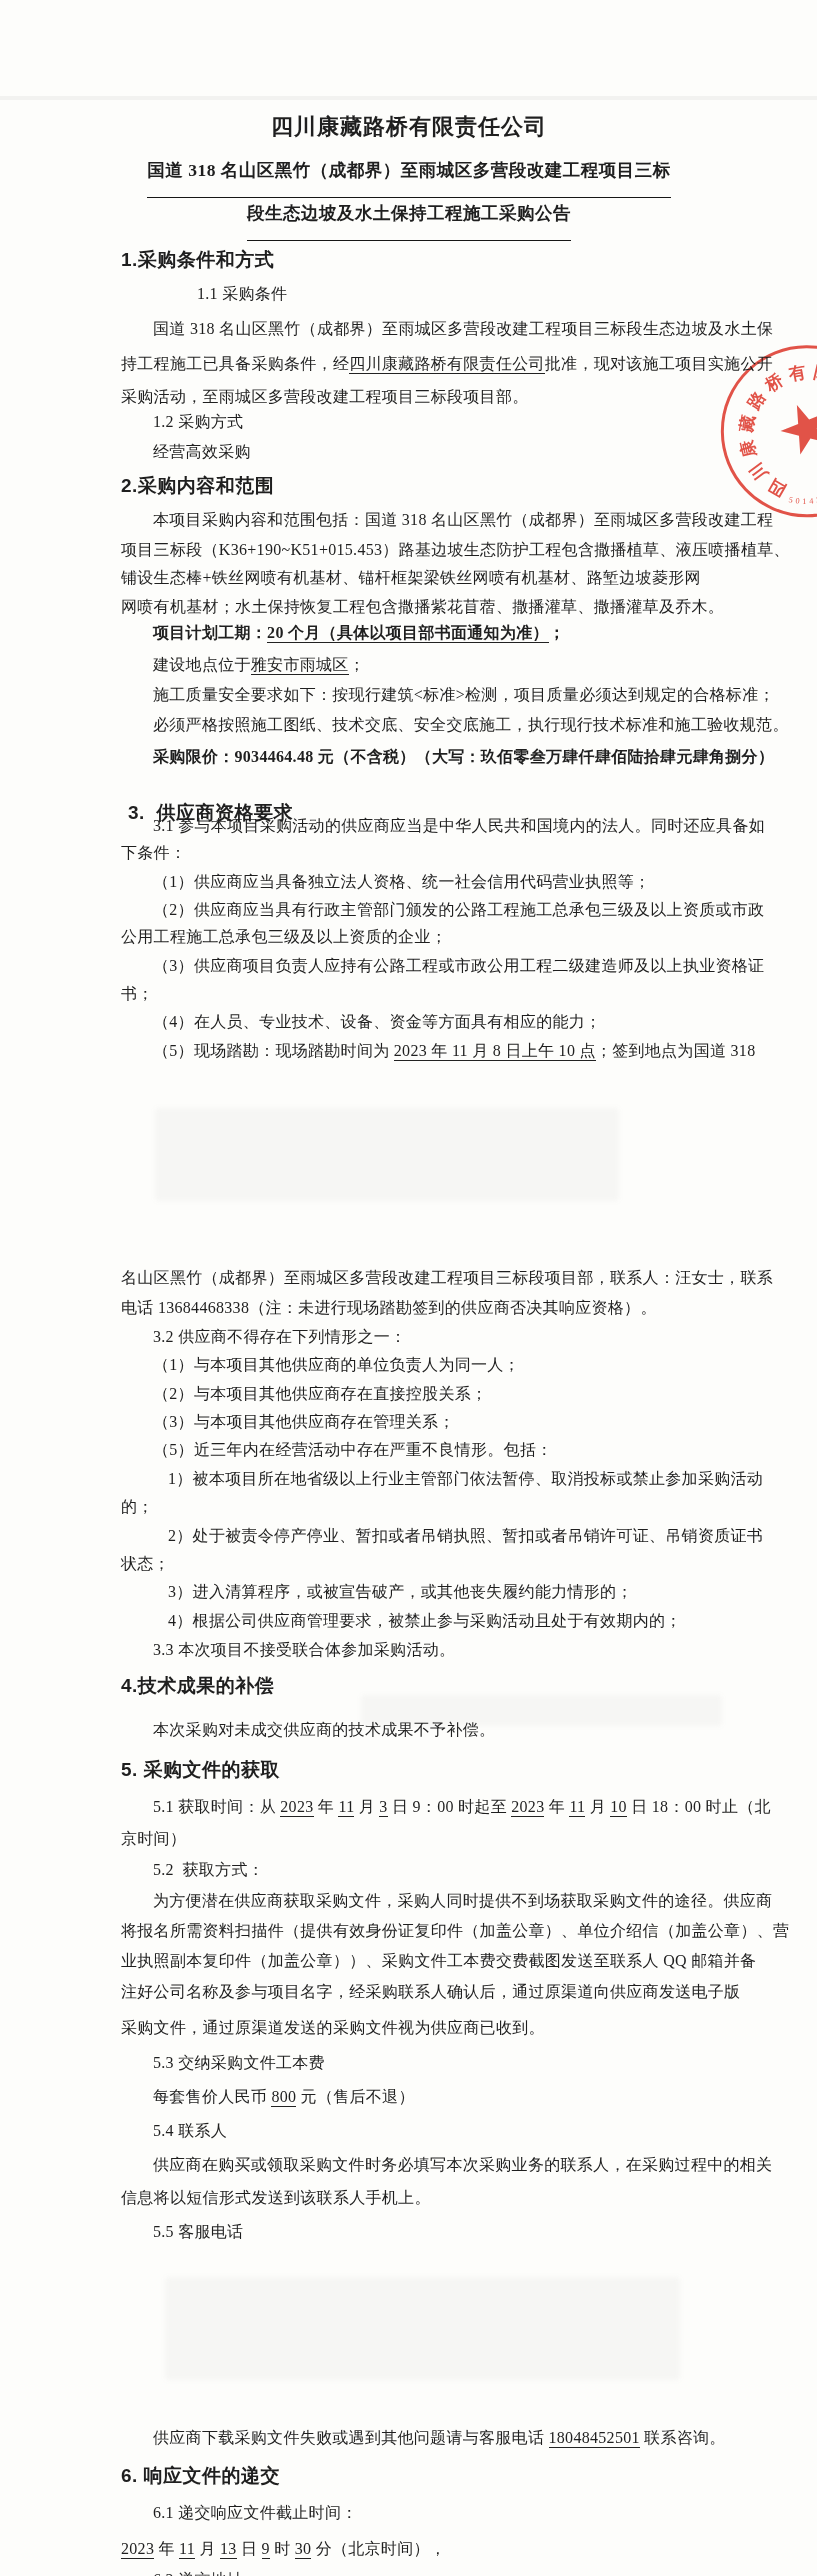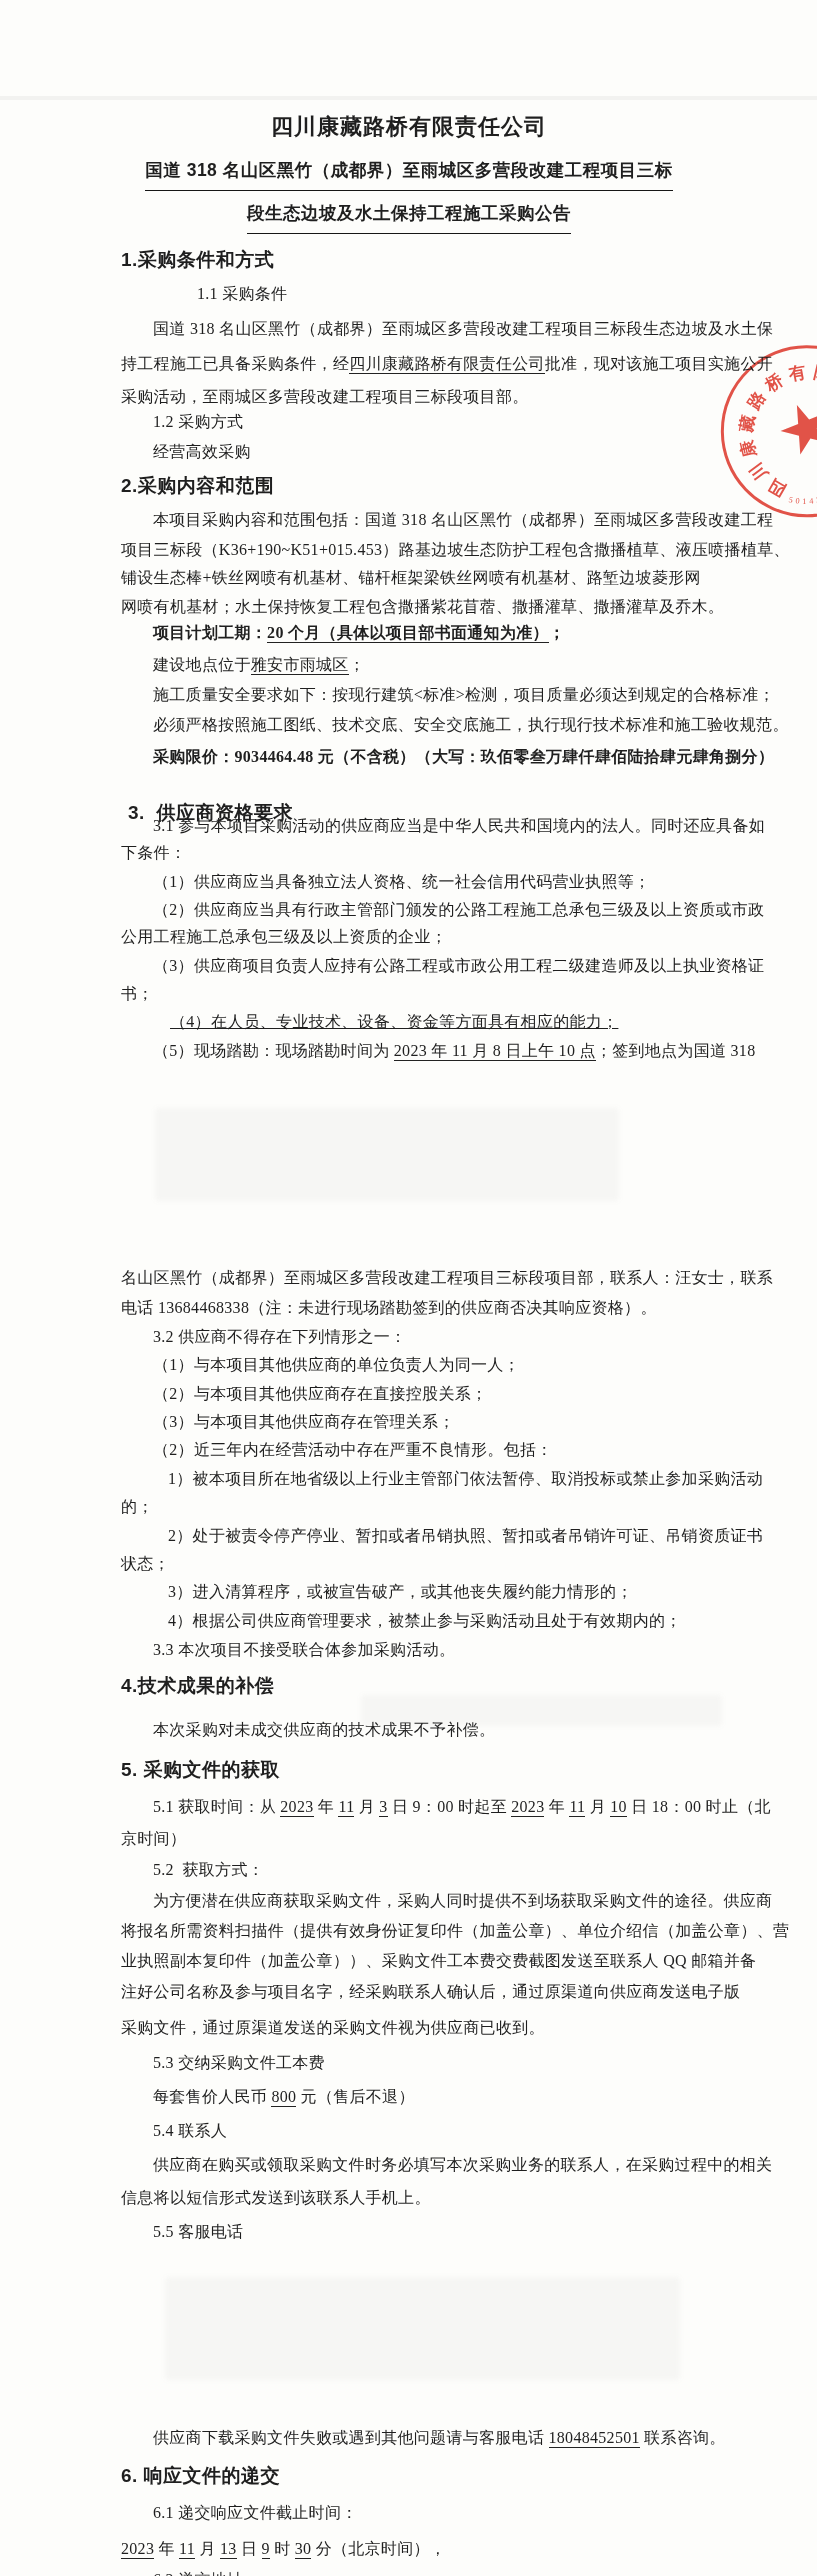--- a/index.html
+++ b/index.html
@@ -2,21 +2,21 @@
 <html style="font-size:8.2px"><head>
 <meta charset="utf-8">
 <style>
   html,body{margin:0;padding:0;background:#e8e8e8;}
   #page{position:relative;width:818px;height:3468px;background:#fdfdfb;overflow:hidden;
         font-family:"Liberation Serif","DejaVu Serif",serif;color:#1f1f1f;}
   .line{position:absolute;white-space:pre;font-size:16px;line-height:1.2;letter-spacing:0.3px;}
   .center{left:0;right:0;text-align:center;}
   .t1{font-family:"Liberation Sans","DejaVu Sans",sans-serif;font-weight:bold;font-size:22px;letter-spacing:1px;}
   .sub{font-family:"Liberation Sans","DejaVu Sans",sans-serif;font-weight:bold;font-size:17.5px;letter-spacing:0.5px;}
-  .sub span{border-bottom:1.5px solid #161616;padding-bottom:10px;}
+  .sub span{border-bottom:1.5px solid #161616;padding-bottom:17px;font-family:Liberation Serif, serif;}
   .h1{font-family:"Liberation Sans","DejaVu Sans",sans-serif;font-weight:bold;font-size:19px;letter-spacing:0.5px;}
   .b{font-weight:bold;}
   .u{border-bottom:1px solid #222;padding-bottom:0.5px;}
   .seal{position:absolute;opacity:0.88;mix-blend-mode:multiply;}
   .seal .ring{position:absolute;border-radius:50%;border:3.6px solid #e03b2f;}
   .seal .star{position:absolute;color:#e03b2f;text-align:center;}
   .seal .ch{position:absolute;color:#e03b2f;font-weight:bold;font-family:"Liberation Serif",serif;}
   .artifact{position:absolute;background:rgba(110,110,110,0.05);filter:blur(2.6px);border-radius:4.1px;}
   .streak{position:absolute;left:0;width:100%;height:3.6px;background:rgba(60,60,60,0.06);filter:blur(0.5px);}
 </style>
@@ -72,29 +72,29 @@
       <div class="line" style="top: 715px; left: 153px;"><span>必须严格按照施工图纸、技术交底、安全交底施工，执行现行技术标准和施工验收规范。</span></div>
       <div class="line" style="top: 747px; left: 153px;"><span class="b">采购限价：9034464.48 元（不含税）（大写：玖佰零叁万肆仟肆佰陆拾肆元肆角捌分）</span></div>
       <div class="line h1" style="top: 782px; left: 128px; margin-top: 20px;"><span>3.  供应商资格要求</span></div>
       <div class="line" style="top: 816px; left: 153px;"><span>3.1 参与本项目采购活动的供应商应当是中华人民共和国境内的法人。同时还应具备如</span></div>
       <div class="line" style="top: 843px; left: 121px;"><span>下条件：</span></div>
       <div class="line" style="top: 872px; left: 153px;"><span>（1）供应商应当具备独立法人资格、统一社会信用代码营业执照等；</span></div>
       <div class="line" style="top: 900px; left: 153px;"><span>（2）供应商应当具有行政主管部门颁发的公路工程施工总承包三级及以上资质或市政</span></div>
       <div class="line" style="top: 927px; left: 121px;"><span>公用工程施工总承包三级及以上资质的企业；</span></div>
       <div class="line" style="top: 956px; left: 153px;"><span>（3）供应商项目负责人应持有公路工程或市政公用工程二级建造师及以上执业资格证</span></div>
       <div class="line" style="top: 984px; left: 121px;"><span>书；</span></div>
-      <div class="line" style="top: 1012px; left: 170px; text-decoration: underline;"><span>（4）在人员、专业技术、设备、资金等方面具有相应的能力；</span></div>
+      <div class="line" style="top: 1012px; left: 153px;"><span>（4）在人员、专业技术、设备、资金等方面具有相应的能力；</span></div>
       <div class="line" style="top: 1041px; left: 153px;"><span>（5）现场踏勘：现场踏勘时间为 </span><span class="u">2023 年 11 月 8 日上午 10 点</span><span>；签到地点为国道 318</span></div>
       <div class="line" style="top: 1268px; left: 121px;"><span>名山区黑竹（成都界）至雨城区多营段改建工程项目三标段项目部，联系人：汪女士，联系</span></div>
       <div class="line" style="top: 1298px; left: 121px;"><span>电话 13684468338（注：未进行现场踏勘签到的供应商否决其响应资格）。</span></div>
       <div class="line" style="top: 1327px; left: 153px;"><span>3.2 供应商不得存在下列情形之一：</span></div>
       <div class="line" style="top: 1355px; left: 153px;"><span>（1）与本项目其他供应商的单位负责人为同一人；</span></div>
       <div class="line" style="top: 1384px; left: 153px;"><span>（2）与本项目其他供应商存在直接控股关系；</span></div>
       <div class="line" style="top: 1412px; left: 153px;"><span>（3）与本项目其他供应商存在管理关系；</span></div>
-      <div class="line" style="top: 1440px; left: 153px;"><span>（2）近三年内在经营活动中存在严重不良情形。包括：</span></div>
+      <div class="line" style="top: 1440px; left: 153px;"><span>（5）近三年内在经营活动中存在严重不良情形。包括：</span></div>
       <div class="line" style="top: 1469px; left: 168px;"><span>1）被本项目所在地省级以上行业主管部门依法暂停、取消投标或禁止参加采购活动</span></div>
       <div class="line" style="top: 1497px; left: 121px;"><span>的；</span></div>
       <div class="line" style="top: 1526px; left: 168px;"><span>2）处于被责令停产停业、暂扣或者吊销执照、暂扣或者吊销许可证、吊销资质证书</span></div>
       <div class="line" style="top: 1554px; left: 121px;"><span>状态；</span></div>
       <div class="line" style="top: 1582px; left: 168px;"><span>3）进入清算程序，或被宣告破产，或其他丧失履约能力情形的；</span></div>
       <div class="line" style="top: 1611px; left: 168px;"><span>4）根据公司供应商管理要求，被禁止参与采购活动且处于有效期内的；</span></div>
       <div class="line" style="top: 1640px; left: 153px;"><span>3.3 本次项目不接受联合体参加采购活动。</span></div>
       <div class="line h1" style="top: 1675px; left: 121px;"><span>4.技术成果的补偿</span></div>
       <div class="line" style="top: 1720px; left: 153px;"><span>本次采购对未成交供应商的技术成果不予补偿。</span></div>
       <div class="line h1" style="top: 1759px; left: 121px;"><span>5. 采购文件的获取</span></div>

